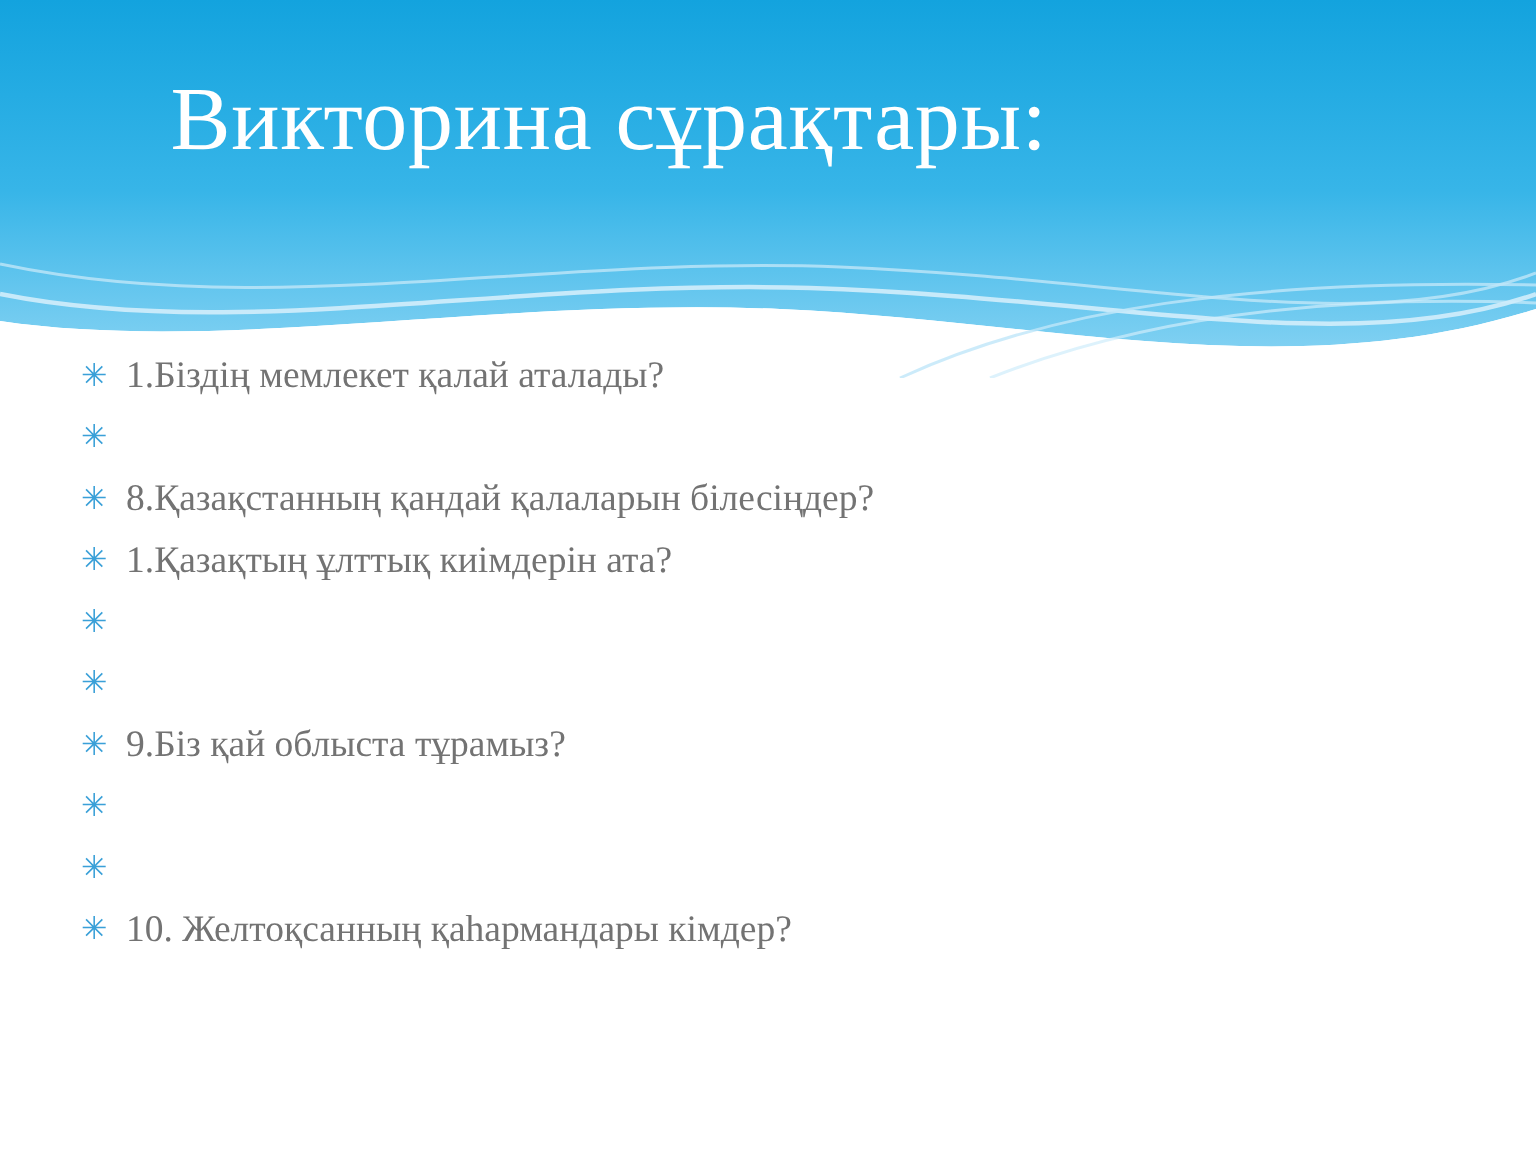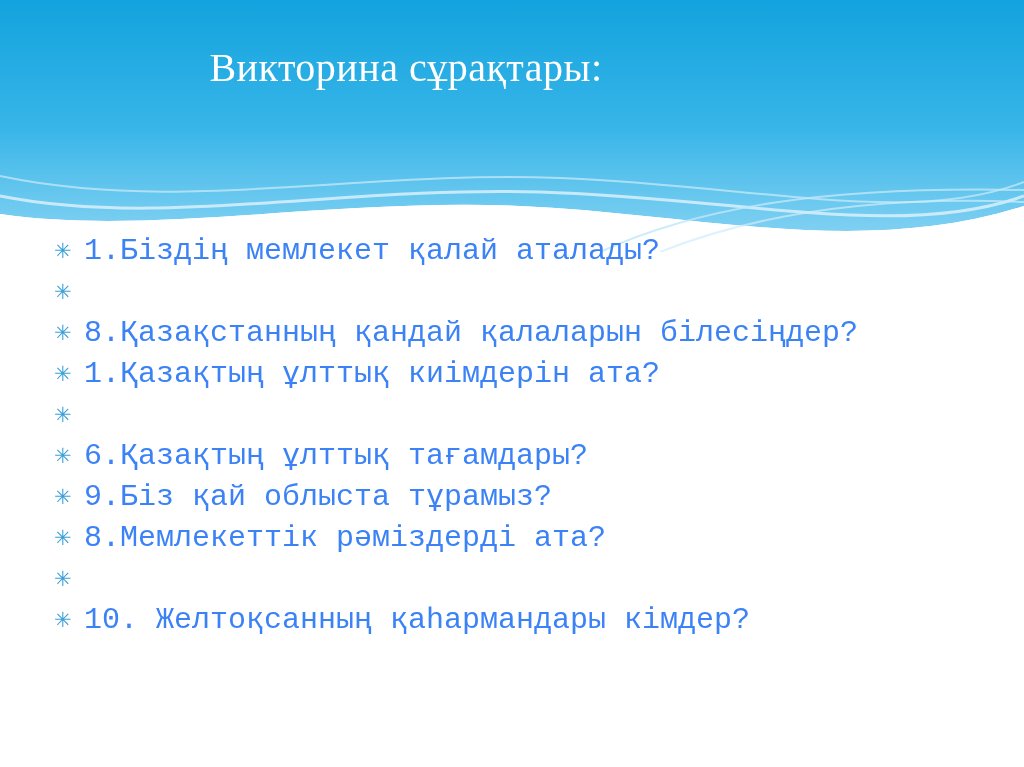--- a/index.html
+++ b/index.html
@@ -31,21 +31,21 @@
     display: block;
   }
   .slide-title {
     position: absolute;
     left: 0;
     top: 46px;
     width: 812px;
     text-align: center;
     color: #ffffff;
     font-family: "Liberation Serif", serif;
-    font-size: 40px;
+    font-size: 60px;
     font-weight: normal;
     letter-spacing: 0.5px;
     line-height: 1.1;
   }
   .content {
     position: absolute;
     left: 52px;
     top: 236px;
     width: 930px;
   }
@@ -59,23 +59,23 @@
     flex: 0 0 32px;
     color: #3aa0d8;
     font-family: "Liberation Sans", sans-serif;
     font-size: 21px;
     line-height: 30px;
     text-align: left;
     padding-left: 2px;
     box-sizing: border-box;
   }
   .bullet-text {
-    color: #3b82f6;
-    font-family: Liberation Mono, monospace;
-    font-size: 30px;
+    color: #737373;
+    font-family: Liberation Serif, serif;
+    font-size: 25px;
     line-height: 30px;
     white-space: nowrap;
   }
 </style>
 </head>
 <body>
 
 <div class="slide">
 
   <div class="banner">
@@ -122,31 +122,29 @@
       <span class="bullet-mark">✳</span>
       <span class="bullet-text">1.Қазақтың ұлттық киімдерін ата?</span>
     </div>
 
     <div class="bullet-row">
       <span class="bullet-mark">✳</span>
     </div>
 
     <div class="bullet-row">
       <span class="bullet-mark">✳</span>
-      <span class="bullet-text">6.Қазақтың ұлттық тағамдары?</span>
     </div>
 
     <div class="bullet-row">
       <span class="bullet-mark">✳</span>
       <span class="bullet-text">9.Біз қай облыста тұрамыз?</span>
     </div>
 
     <div class="bullet-row">
       <span class="bullet-mark">✳</span>
-      <span class="bullet-text">8.Мемлекеттік рәміздерді ата?</span>
     </div>
 
     <div class="bullet-row">
       <span class="bullet-mark">✳</span>
     </div>
 
     <div class="bullet-row">
       <span class="bullet-mark">✳</span>
       <span class="bullet-text">10. Желтоқсанның қаһармандары кімдер?</span>
     </div>

